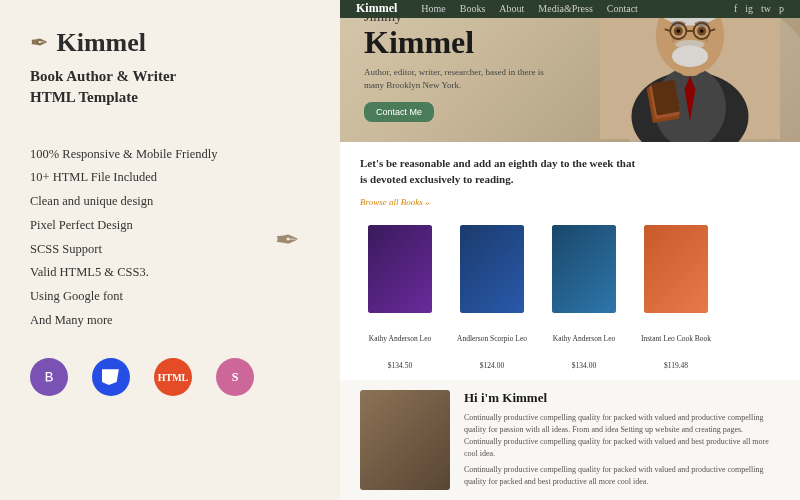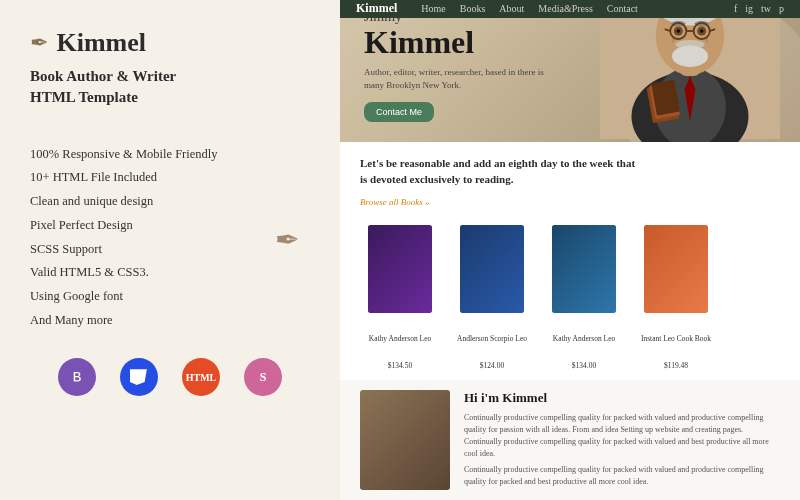--- a/index.html
+++ b/index.html
@@ -51,21 +51,20 @@
       color: #333;
       padding: 2.5px 0;
       line-height: 1.5;
     }
 
     .tech-badges {
       display: flex;
       gap: 24px;
       margin-top: 10px;
       flex-wrap: wrap;
-      justify-content: center;
     }
     .badge {
       width: 38px;
       height: 38px;
       border-radius: 50%;
       display: flex;
       align-items: center;
       justify-content: center;
       font-size: 14px;
       font-weight: 700;

